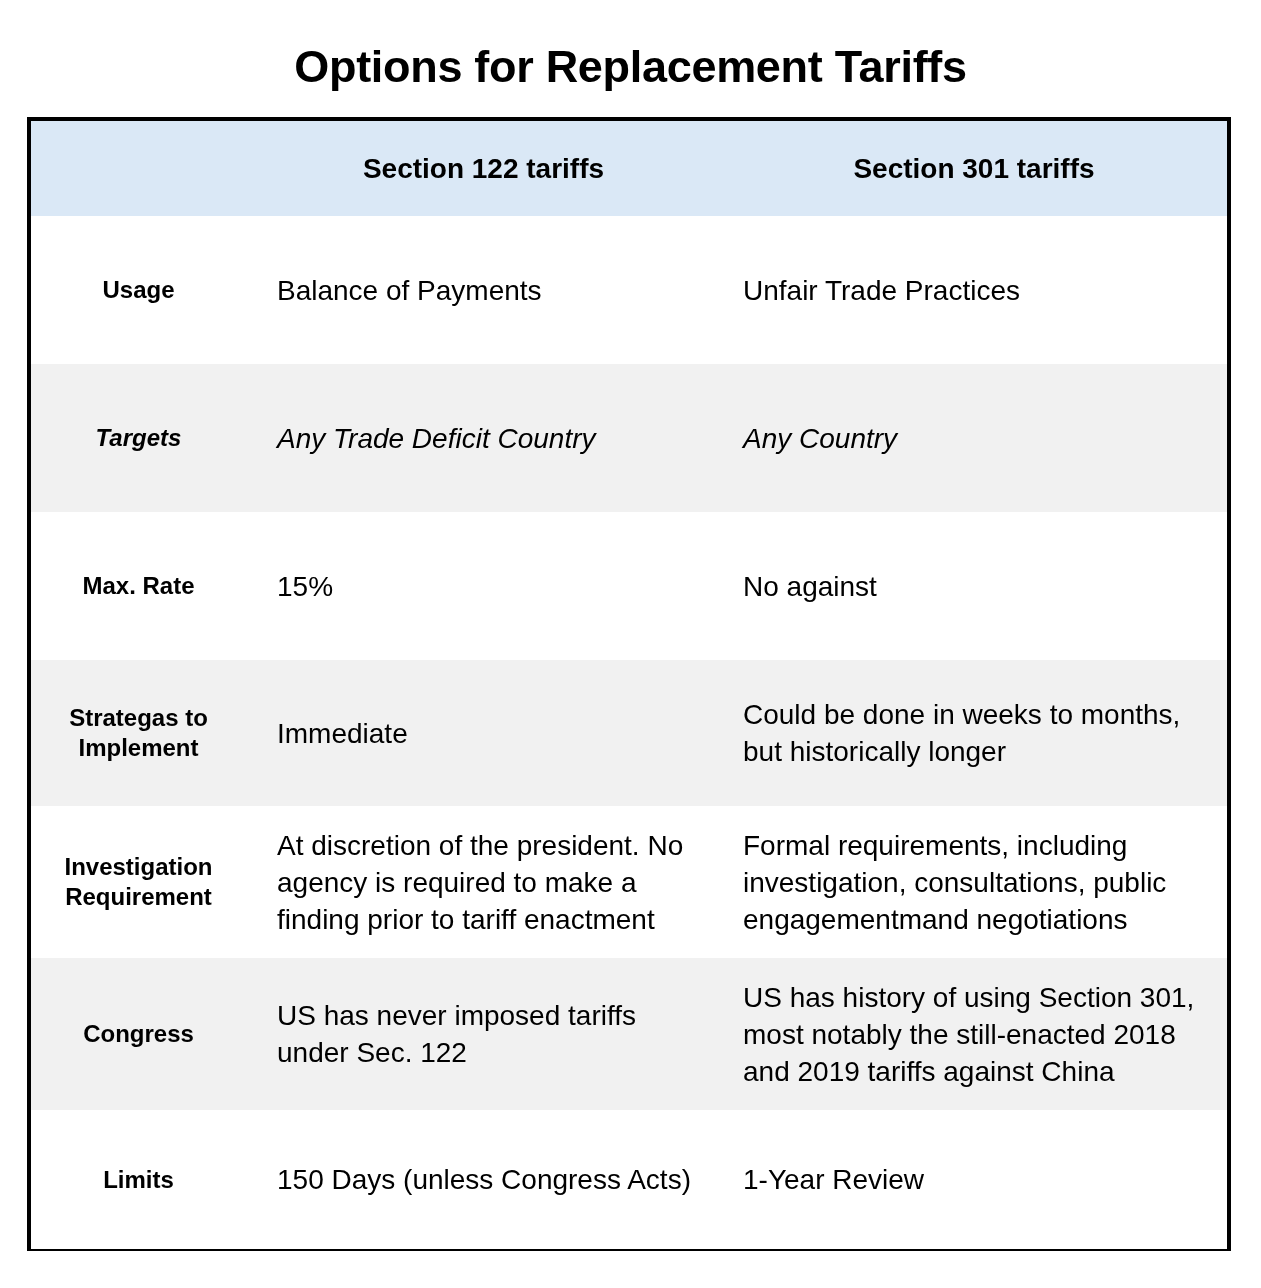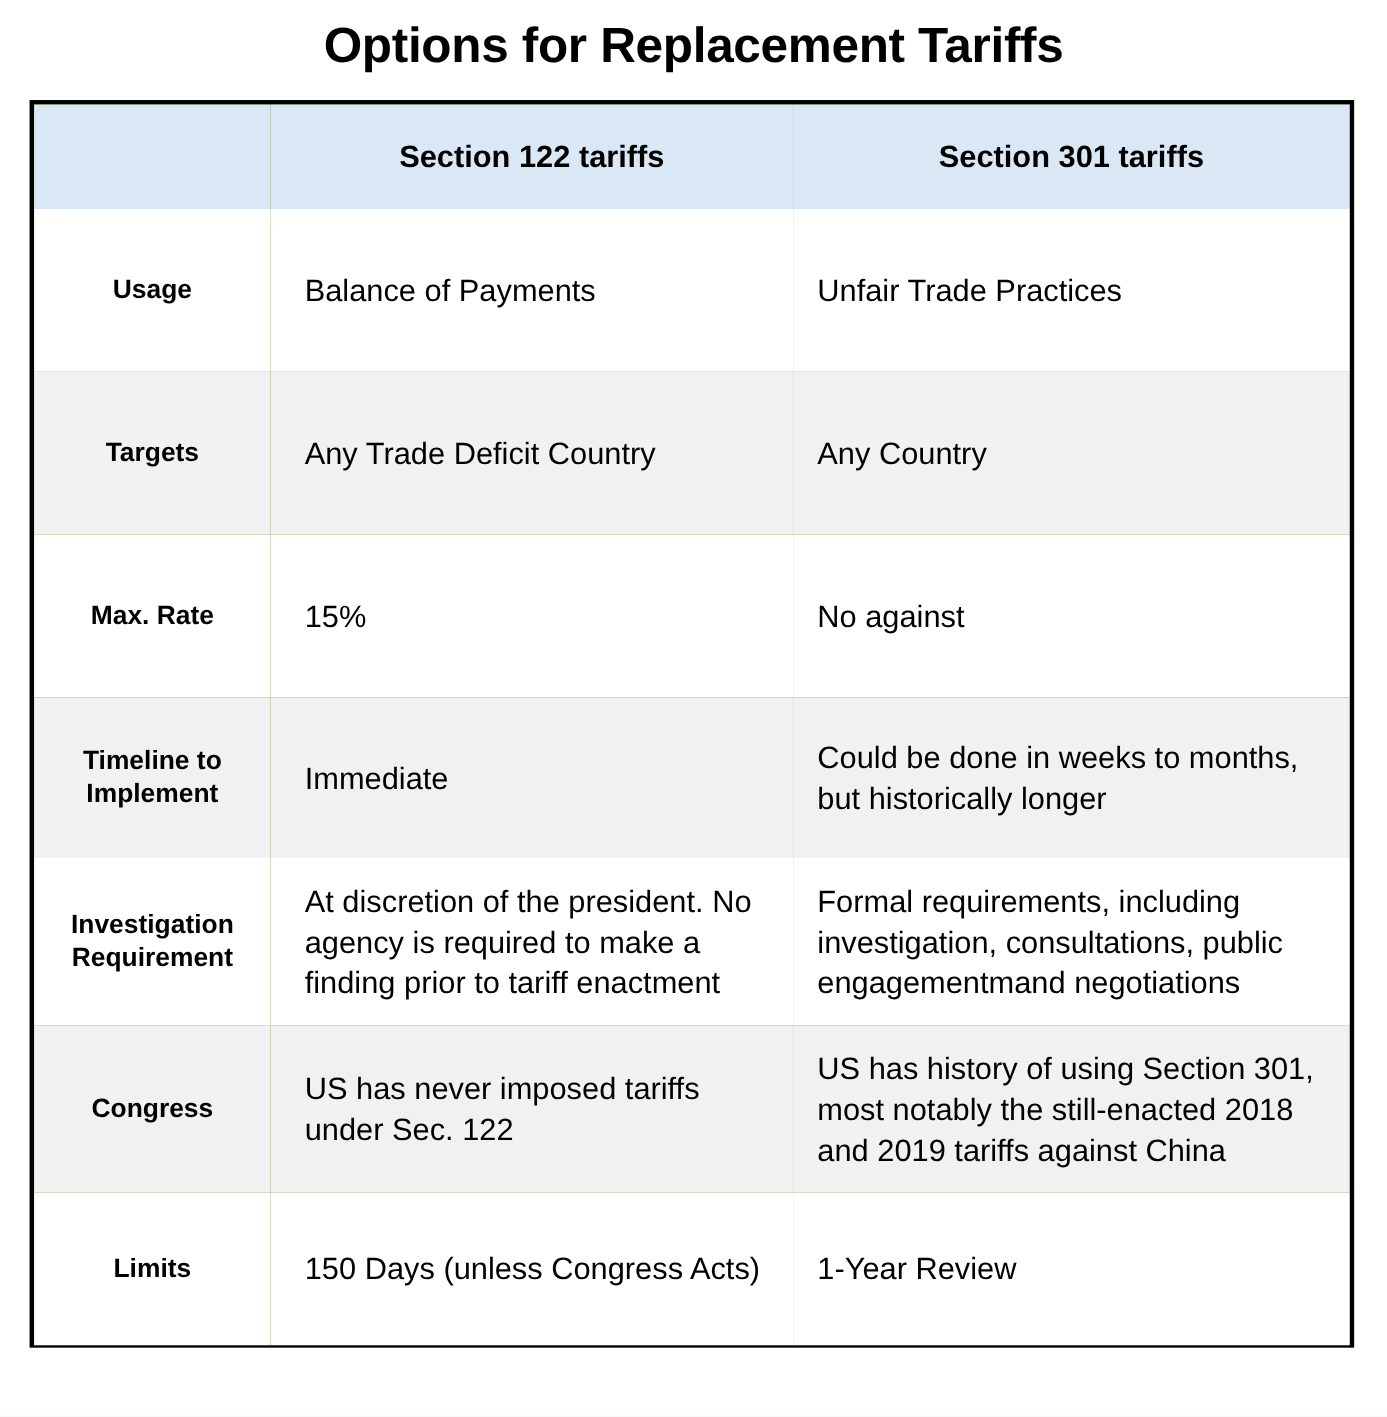--- a/index.html
+++ b/index.html
@@ -14,20 +14,21 @@
     color: #000000;
     position: relative;
     overflow: hidden;
   }
 
   .page {
     position: relative;
     width: 1261px;
     height: 1136px;
     box-sizing: border-box;
+    margin-top: 26px;
   }
 
   .chart-title {
     position: absolute;
     left: 0;
     top: 14px;
     width: 1261px;
     text-align: center;
     font-size: 45px;
     font-weight: bold;
@@ -37,21 +38,21 @@
   }
 
   .table-wrap {
     position: absolute;
     left: 27px;
     top: 91px;
     width: 1204px;
     height: 1134px;
     border: 4px solid #000000;
     box-sizing: border-box;
-    background: #4d7c0f;
+    background: #fca5a5;
   }
 
   table.cmp {
     width: 100%;
     height: 100%;
     border-collapse: collapse;
     table-layout: fixed;
   }
 
   table.cmp col.c-label { width: 215px; }
@@ -133,34 +134,34 @@
         </tr>
       </thead>
       <tbody>
 
         <tr style="height:148px;">
           <td class="lbl">Usage</td>
           <td class="val col-a">Balance of Payments</td>
           <td class="val col-b">Unfair Trade Practices</td>
         </tr>
 
-        <tr class="striped" style="height:148px;">
+        <tr class="striped" style="height:148px;font-style:italic;">
           <td class="lbl">Targets</td>
           <td class="val col-a">Any Trade Deficit Country</td>
           <td class="val col-b">Any Country</td>
         </tr>
 
         <tr style="height:148px;">
           <td class="lbl">Max. Rate</td>
           <td class="val col-a">15%</td>
           <td class="val col-b">No against</td>
         </tr>
 
         <tr class="striped" style="height:146px;">
-          <td class="lbl">Timeline to Implement</td>
+          <td class="lbl">Strategas to Implement</td>
           <td class="val col-a">Immediate</td>
           <td class="val col-b">Could be done in weeks to months, but historically longer</td>
         </tr>
 
         <tr style="height:152px;">
           <td class="lbl">Investigation Requirement</td>
           <td class="val col-a">At discretion of the president. No agency is required to make a finding prior to tariff enactment</td>
           <td class="val col-b">Formal requirements, including investigation, consultations, public engagementmand negotiations</td>
         </tr>
 

